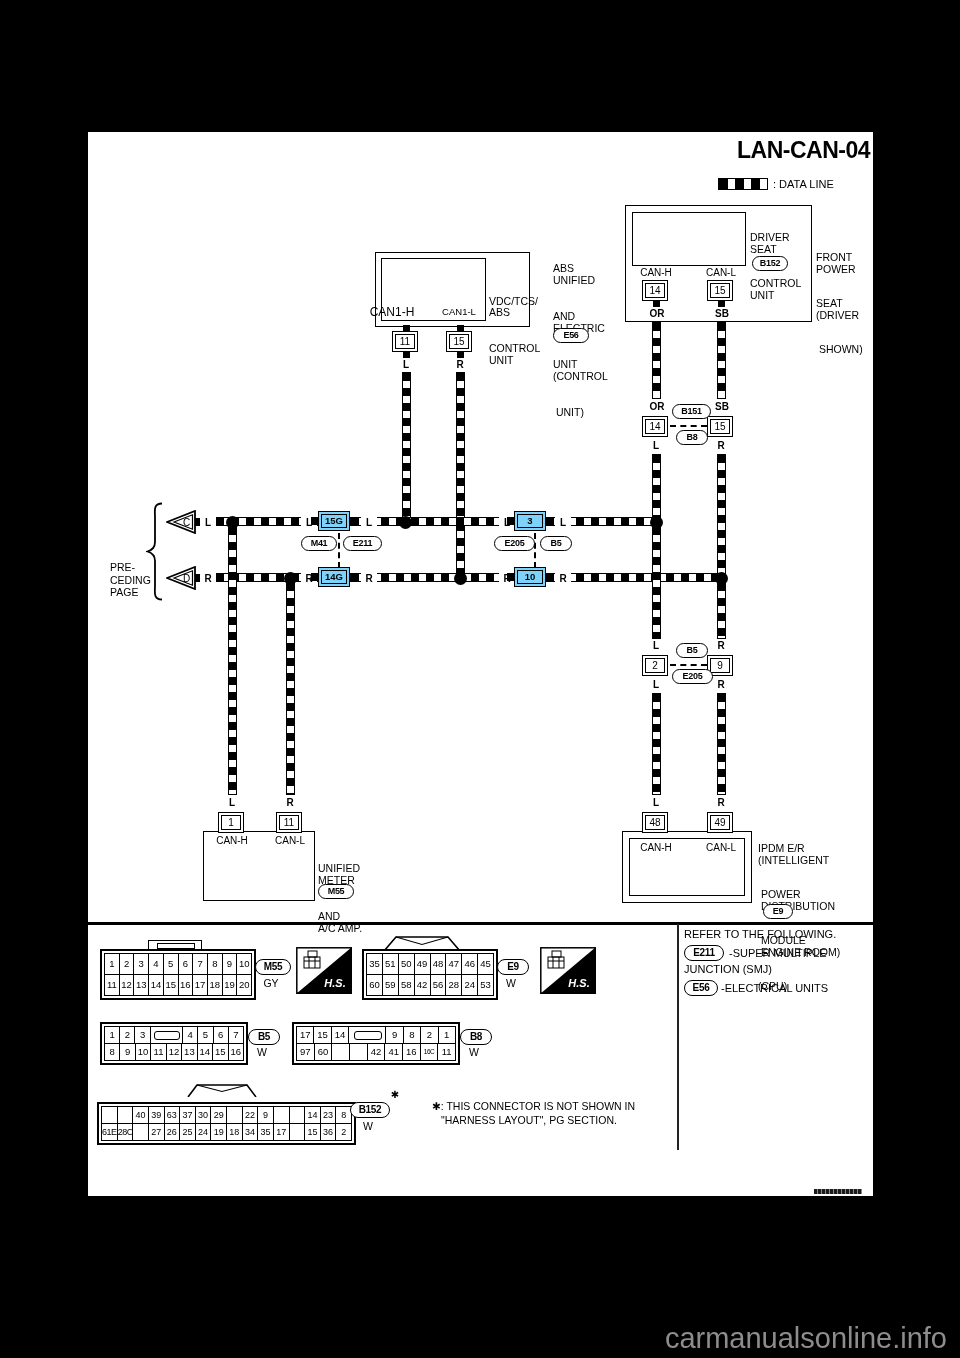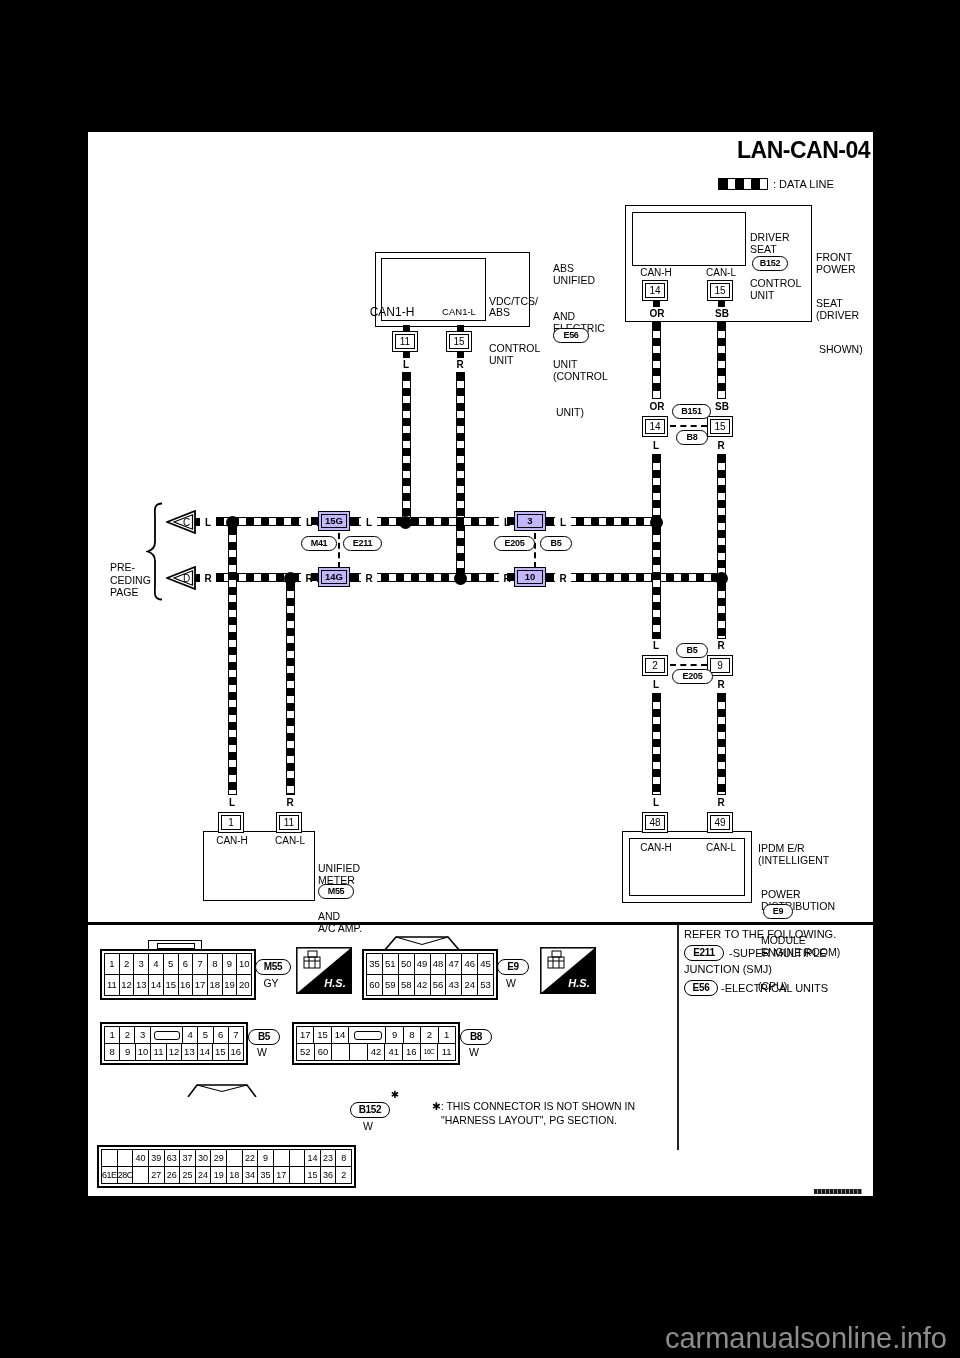--- a/index.html
+++ b/index.html
@@ -18,21 +18,21 @@
   .chip{position:absolute;background:#fff;font-size:10px;line-height:13px;text-align:center;
         width:16px;height:13px;z-index:5;font-weight:bold}
   .chipw{width:24px}
   .dot{position:absolute;width:13px;height:13px;border-radius:50%;background:#000;z-index:6}
   .stub{position:absolute;background:#000;z-index:4}
   .dashh{position:absolute;border-top:2px dashed #000;z-index:2}
   .dashv{position:absolute;border-left:2px dashed #000;z-index:2}
   .pin{position:absolute;border:1.6px solid #000;padding:2px;background:#fff;z-index:6}
   .pin span{display:block;border:1.4px solid #000;min-width:18px;text-align:center;
             font-size:10px;line-height:13px;background:#fff}
-  .busbox{position:absolute;border:1.6px solid #000;padding:2px;background:#c4b5fd;z-index:6}
+  .busbox{position:absolute;border:1.6px solid #000;padding:2px;background:#7dd3fc;z-index:6}
   .busbox span{display:block;border:1.4px solid #000;min-width:24px;text-align:center;
                font-size:9.5px;line-height:12px;font-weight:bold}
   .busbox::before,.busbox::after{content:"";position:absolute;top:50%;margin-top:-4px;
                width:7px;height:8px;background:#000}
   .busbox::before{left:-8px}
   .busbox::after{right:-8px}
   .oval{position:absolute;border:1.5px solid #000;border-radius:10px;background:#fff;
         font-size:9px;line-height:13px;text-align:center;z-index:9;padding:0 2px;height:13px;
         font-weight:bold;letter-spacing:-0.3px}
   .lbl{position:absolute;font-size:10px;line-height:12px;text-align:center;z-index:8;white-space:pre}
@@ -319,21 +319,21 @@
         <div class="gcell">47</div>
         <div class="gcell">46</div>
         <div class="gcell">45</div>
       </div>
       <div class="grow">
         <div class="gcell">60</div>
         <div class="gcell">59</div>
         <div class="gcell">58</div>
         <div class="gcell">42</div>
         <div class="gcell">56</div>
-        <div class="gcell">43</div>
+        <div class="gcell">28</div>
         <div class="gcell">24</div>
         <div class="gcell">53</div>
       </div>
     </div>
   <div class="oval" style="left:409px;top:827px;width:26px;font-size:10px;line-height:14px;height:14px">E9</div>
   <div class="lbl" style="left:409px;top:845px;width:28px;font-size:10.5px">W</div>
   <svg class="hsbox" style="left:452px;top:815px" width="56" height="47" viewBox="0 0 56 47">
     <rect x="0.8" y="0.8" width="54.4" height="45.4" fill="#fff" stroke="#000" stroke-width="1.5"></rect>
     <polygon points="0,47 56,0 56,47" fill="#000"></polygon>
     <g stroke="#000" fill="none" stroke-width="1">
@@ -379,39 +379,39 @@
         <div class="gcell">14</div>
         <div class="gcell gtab">
           <div class="slot"></div>
         </div>
         <div class="gcell">9</div>
         <div class="gcell">8</div>
         <div class="gcell">2</div>
         <div class="gcell">1</div>
       </div>
       <div class="grow">
-        <div class="gcell">52</div>
+        <div class="gcell">97</div>
         <div class="gcell">60</div>
         <div class="gcell"></div>
         <div class="gcell"></div>
         <div class="gcell">42</div>
         <div class="gcell">41</div>
         <div class="gcell">16</div>
         <div class="gcell gsmall">16C</div>
         <div class="gcell">11</div>
       </div>
     </div>
   <div class="oval" style="left:372px;top:897px;width:26px;font-size:10px;line-height:14px;height:14px">B8</div>
   <div class="lbl" style="left:372px;top:914px;width:28px;font-size:10.5px">W</div>
 
   <svg class="ap" style="left:98px;top:951px;z-index:2" width="72" height="14" viewBox="0 0 72 14">
     <path d="M2,14 L11,2 L61,2 L70,14" fill="#fff" stroke="#000" stroke-width="1.6"></path>
     <path d="M11,2 L36,8.5 L61,2" fill="none" stroke="#000" stroke-width="1.2"></path>
   </svg>
-  <div class="connector" id="cb152" style="left:9px;top:1013px;width:251px">
+  <div class="connector" id="cb152" style="left:9px;top:970px;width:251px">
       <div class="grow">
         <div class="gcell"></div>
         <div class="gcell"></div>
         <div class="gcell">40</div>
         <div class="gcell">39</div>
         <div class="gcell">63</div>
         <div class="gcell">37</div>
         <div class="gcell">30</div>
         <div class="gcell">29</div>
         <div class="gcell"></div>

